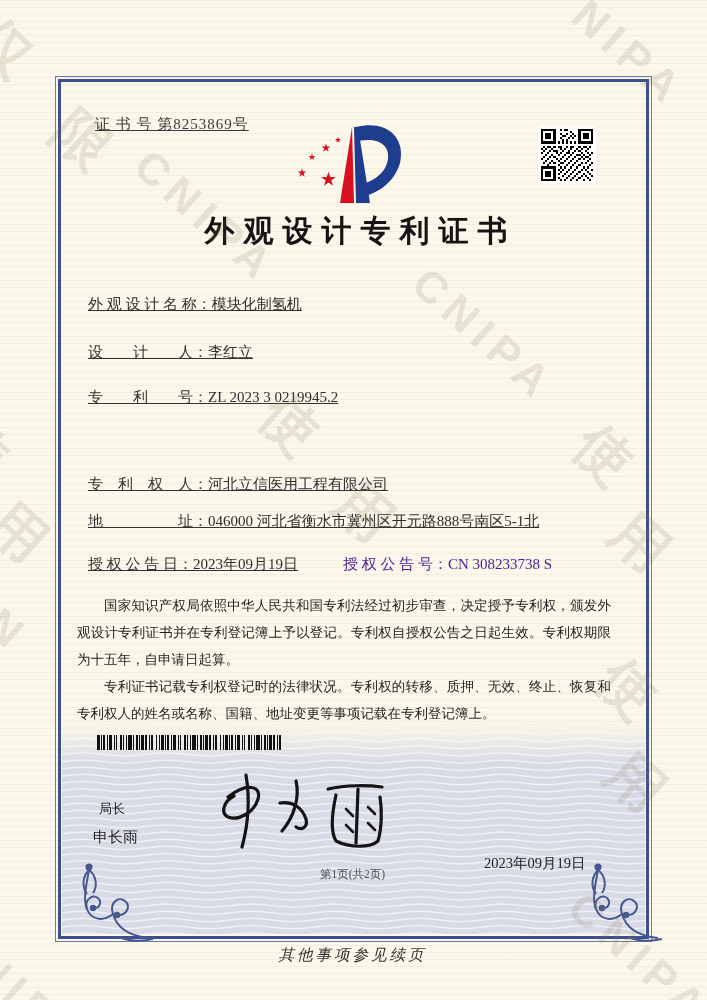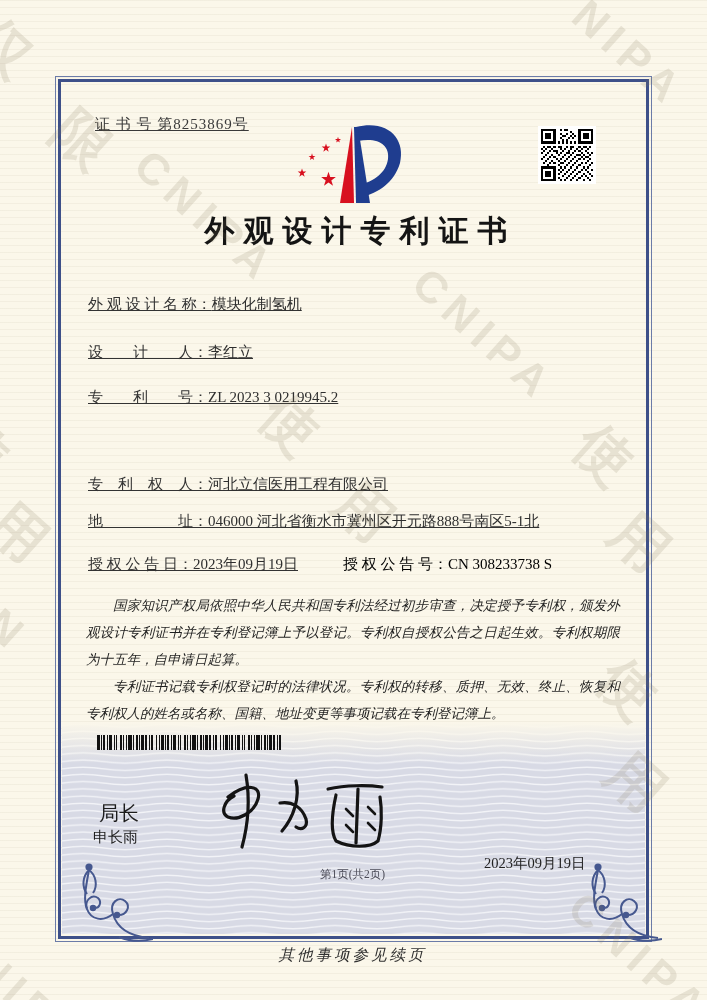--- a/index.html
+++ b/index.html
@@ -38,28 +38,28 @@
       background:#fff;padding:3px;box-sizing:border-box;}
   .qr svg{display:block;width:100%;height:100%;}
   .title{position:absolute;left:55px;top:211px;width:595px;text-align:center;z-index:4;
          font-family:"Liberation Sans","DejaVu Sans",sans-serif;
          font-size:30px;font-weight:bold;letter-spacing:9px;color:#141414;padding-left:8px;}
   
   .frow{position:absolute;left:88px;z-index:4;font-size:15px;color:#333;white-space:nowrap;text-decoration:underline;}
   .frow .val{color:#2e2e2e;}
   .f1{top:295px;} .f2{top:343px;} .f3{top:388px;} .f4{top:432px;}
   .f5{top:475px;text-align:right;} .f6{top:512px;} .f7{top:555px;}
-  .f7b{position:absolute;left:343px;top:555px;z-index:4;font-size:15px;color:#000000;white-space:nowrap;}
-  
-  .paras{position:absolute;left:86px;top:592px;width:534px;z-index:4;
-         font-size:13.5px;line-height:27px;text-align:justify;font-style:italic;color:#1f1f1f;}
+  .f7b{position:absolute;left:343px;top:555px;z-index:4;font-size:15px;color:#4c1d95;white-space:nowrap;}
+  
+  .paras{position:absolute;left:77px;top:592px;width:534px;z-index:4;
+         font-size:13.5px;line-height:27px;text-align:justify;color:#1f1f1f;}
   .paras p{margin:0;text-indent:2em;}
   
   .barcode{position:absolute;left:97px;top:735px;width:186px;height:15px;z-index:4;}
-  .director-title{position:absolute;left:99px;top:800px;z-index:4;font-size:20px;color:#1c1c1c;}
+  .director-title{position:absolute;left:99px;top:800px;z-index:4;font-size:13px;color:#1c1c1c;}
   .director-name{position:absolute;left:93px;top:828px;z-index:4;font-size:15px;color:#1c1c1c;}
   .signature{position:absolute;left:210px;top:768px;width:205px;height:82px;z-index:4;}
   .issue-date{position:absolute;left:484px;top:854px;z-index:4;font-size:14.5px;color:#222;}
   .page-ind{position:absolute;left:55px;top:867px;width:595px;text-align:center;z-index:4;
             font-size:11.5px;color:#4c4c58;}
   .orn{position:absolute;top:856px;width:90px;height:86px;z-index:5;pointer-events:none;}
   .orn-r{left:572px;} .orn-l{left:63px;transform:scaleX(-1);}
   
   .cont-note{position:absolute;left:0;top:945px;width:705px;text-align:center;z-index:4;
              font-size:15.5px;font-style:italic;letter-spacing:3px;color:#303030;}

